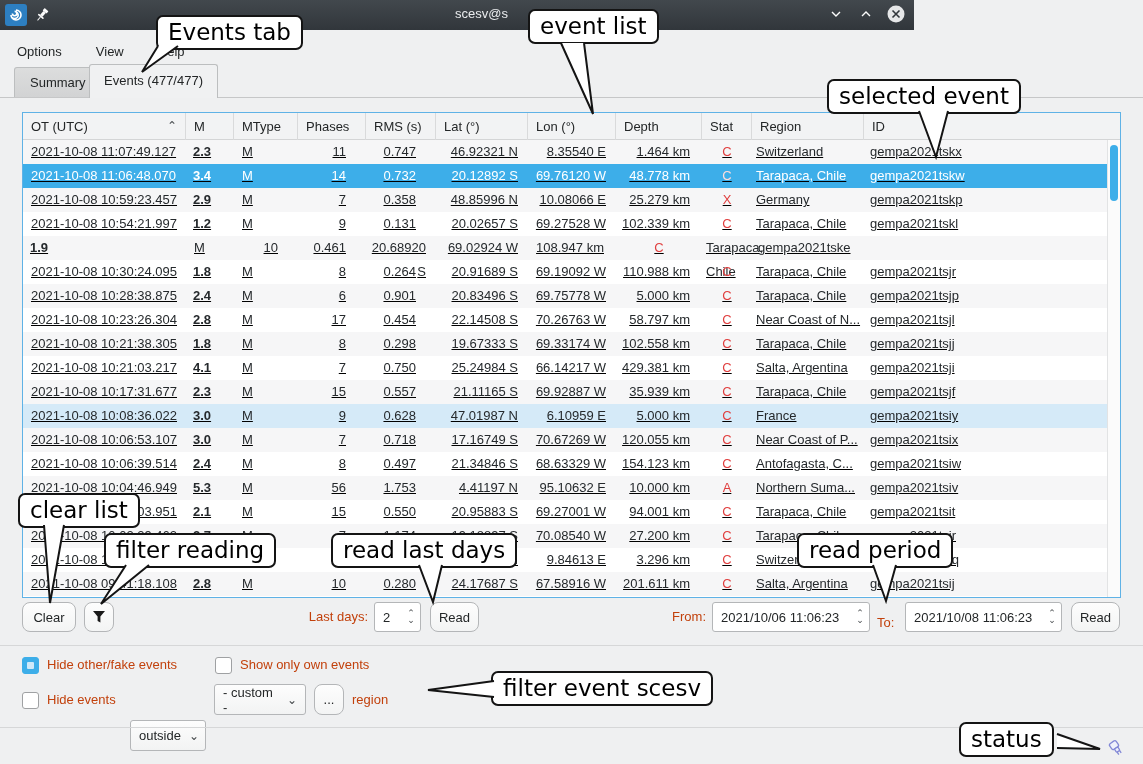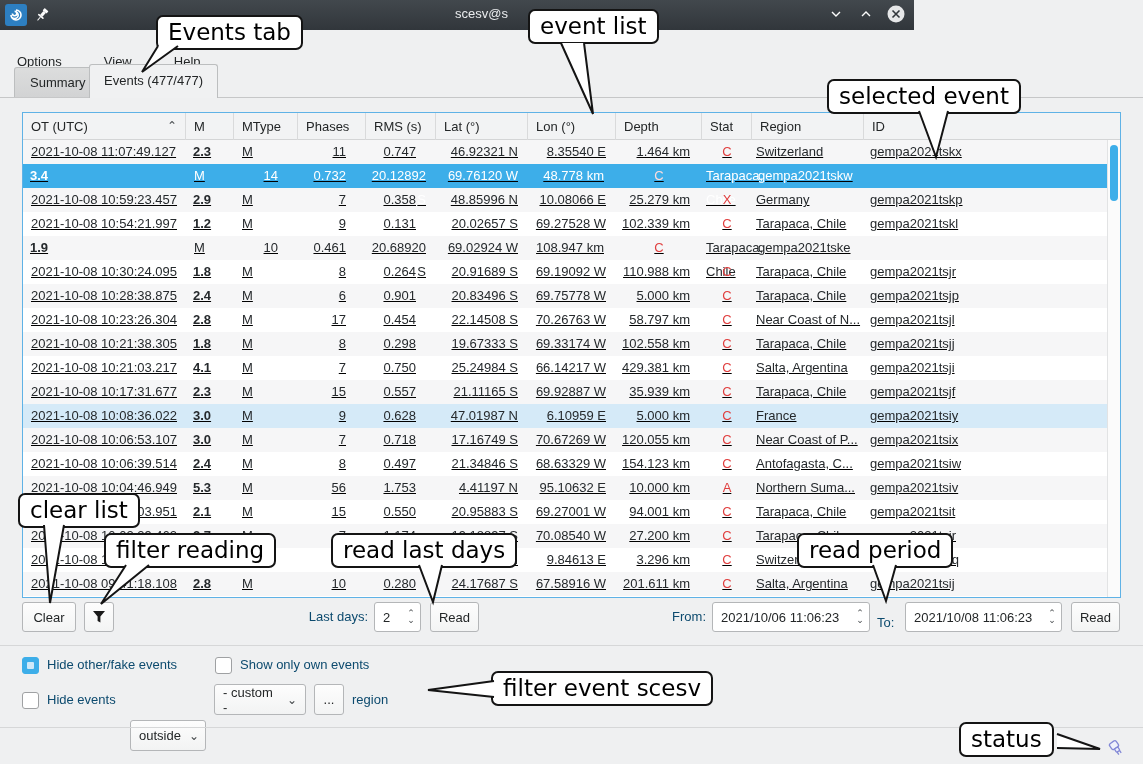--- a/index.html
+++ b/index.html
@@ -11,22 +11,22 @@
   .titlebar { position:absolute; left:0; top:0; width:914px; height:30px;
     background:linear-gradient(#42484d,#31363b); color:#fcfcfc; }
   .app-icon { position:absolute; left:5px; top:4px; width:22px; height:22px; background:#2d7fc1;
     border-radius:3px; display:flex; align-items:center; justify-content:center; }
   .pin-icon { position:absolute; left:33px; top:6px; width:18px; height:18px; }
   .win-title { position:absolute; left:455px; top:6px; font-size:13px; color:#eaecee; }
   .win-btns { position:absolute; right:8px; top:4px; display:flex; gap:10px; align-items:center; }
   .win-btn { width:20px; height:20px; display:flex; align-items:center; justify-content:center; }
 
   
-  .menubar { position:absolute; left:0; top:46px; width:1143px; height:31px; display:flex;
-    align-items:center; gap:8px; font-size:13px; color:#232627; }
+  .menubar { position:absolute; left:0; top:36px; width:1143px; height:31px; display:flex;
+    align-items:center; gap:0; font-size:13px; color:#232627; }
   .menu-item { padding:5px 17px; }
 
   
   .tab { position:absolute; font-size:13px; color:#232627; border:1px solid #bcbebf;
     border-bottom:none; border-radius:3px 3px 0 0; text-align:center; }
   .tab-summary { left:14px; top:67px; height:30px; line-height:29px; padding:0 15px;
     background:linear-gradient(#dcdddd,#d2d3d4); }
   .tab-events { left:89px; top:64px; height:34px; line-height:32px; padding:0 14px;
     background:#f0f1f2; z-index:3; }
   .tab-pane-line { position:absolute; left:0; top:97px; width:1143px; border-top:1px solid #c6c7c8; z-index:1; }
@@ -55,28 +55,28 @@
   .c-stat { text-align:center; color:#e03e3e; font-weight:400; }
   .grid-row.selected .c-stat { color:#ffdddd; }
   .c-region { padding-left:4px; }
   .c-id { padding-left:6px; }
   .vscroll { position:absolute; right:0; top:27px; bottom:0; width:13px; background:#fbfbfb;
     border-left:1px solid #e2e3e4; }
   .vthumb { position:absolute; left:2px; top:5px; width:8px; height:56px; background:#3daee9; border-radius:4px; }
 
   
   .btn { position:absolute; height:30px; background:linear-gradient(#fdfdfd,#f3f4f4);
-    border:1px solid #b4b6b8; border-radius:3px; font-size:13px; color:#232627;
+    border:1px solid #b4b6b8; border-radius:8px; font-size:13px; color:#232627;
     display:flex; align-items:center; justify-content:center; }
   .spin { position:absolute; height:30px; background:#fff; border:1px solid #b4b6b8;
     border-radius:3px; font-size:13px; color:#232627; display:flex; align-items:center; }
   .spin .val { flex:1; padding:0 8px; white-space:nowrap; }
   .spin .arrows { width:18px; display:flex; flex-direction:column; align-items:center;
     justify-content:center; font-size:9px; line-height:7px; color:#44484b; }
-  .lbl { position:absolute; font-size:13px; color:#0c4a6e; height:30px; line-height:30px; }
+  .lbl { position:absolute; font-size:13px; color:#c2410c; height:30px; line-height:30px; }
 
   .sep { position:absolute; left:0; width:1143px; border-top:1px solid #d6d7d8; }
 
   
   .cb { position:absolute; width:17px; height:17px; border:1px solid #9fa1a3; border-radius:3px; background:#fff; }
   .cb.checked { background:#3daee9; border-color:#3daee9; }
   .cb.checked::after { content:""; position:absolute; left:4px; top:4px; right:4px; bottom:4px;
     background:#cfe9f9; border-radius:1px; }
   .dd { position:absolute; height:31px; background:linear-gradient(#fdfdfd,#f2f3f3);
     border:1px solid #b4b6b8; border-radius:3px; font-size:13px; color:#232627;
@@ -167,20 +167,21 @@
       <div class="c-phases">11</div>
       <div class="c-rms">0.747</div>
       <div class="c-lat">46.92321 N</div>
       <div class="c-lon">8.35540 E</div>
       <div class="c-depth">1.464 km</div>
       <div class="c-stat">C</div>
       <div class="c-region">Switzerland</div>
       <div class="c-id">gempa2021tskx</div>
     </div>
         <div class="grid-row selected">
+      <div class="c-ot">2021-10-08 11:06:48.070</div>
       <div class="c-m">3.4</div>
       <div class="c-mtype">M</div>
       <div class="c-phases">14</div>
       <div class="c-rms">0.732</div>
       <div class="c-lat">20.12892 S</div>
       <div class="c-lon">69.76120 W</div>
       <div class="c-depth">48.778 km</div>
       <div class="c-stat">C</div>
       <div class="c-region">Tarapaca, Chile</div>
       <div class="c-id">gempa2021tskw</div>

